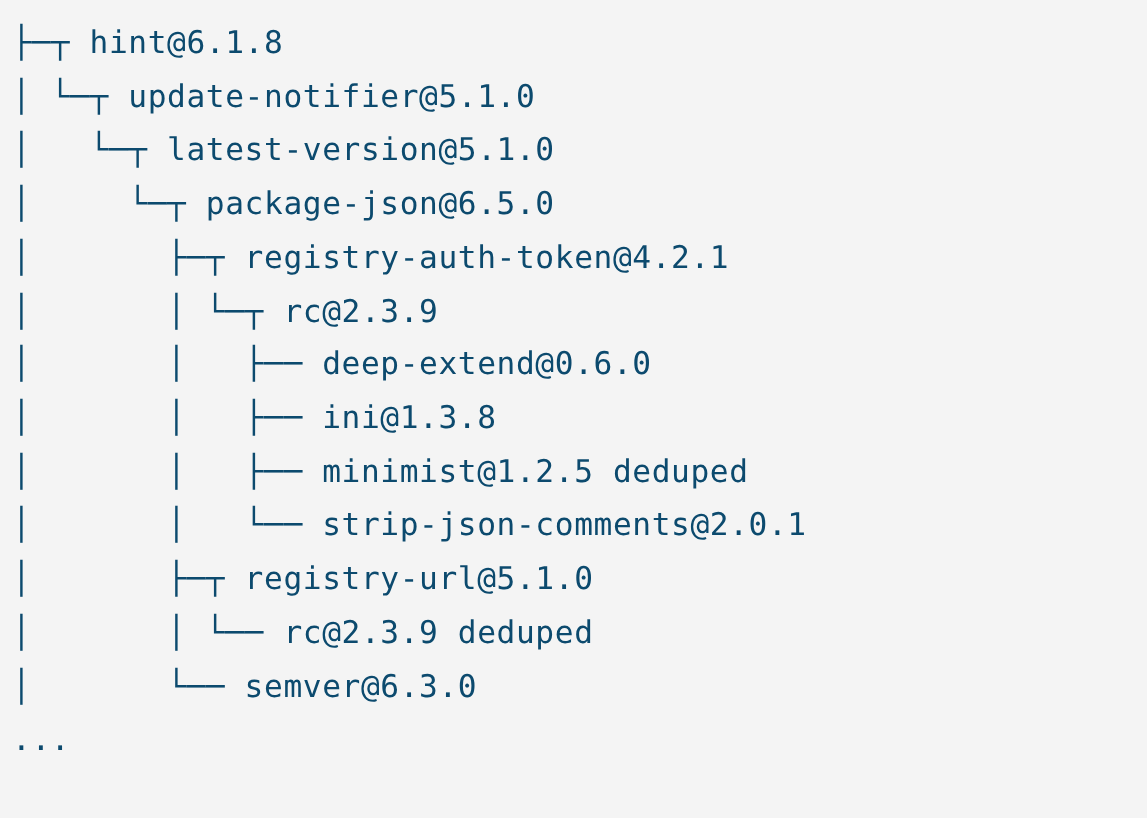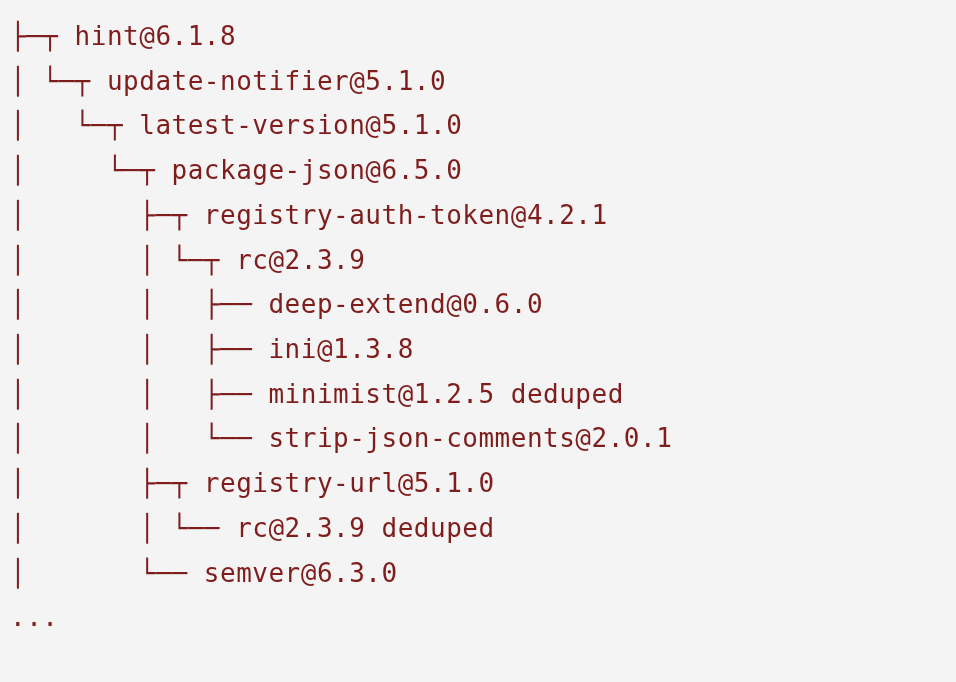--- a/index.html
+++ b/index.html
@@ -9,21 +9,21 @@
     height: 682px;
     background: #f4f4f4;
     overflow: hidden;
   }
   pre.tree {
     margin: 0;
     padding: 14px 10px;
     font-family: "DejaVu Sans Mono", "Menlo", "Consolas", monospace;
     font-size: 26px;
     line-height: 1.72;
-    color: #7f1d1d;
+    color: #0c4a6e;
     white-space: pre;
     letter-spacing: 0.5px;
   }
 </style>
 </head>
 <body>
 
 <pre class="tree"><span>├─┬ hint@6.1.8</span>
 <span>│ └─┬ update-notifier@5.1.0</span>
 <span>│   └─┬ latest-version@5.1.0</span>

